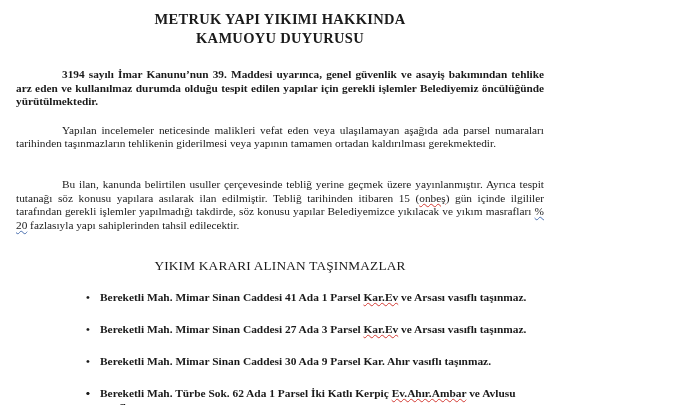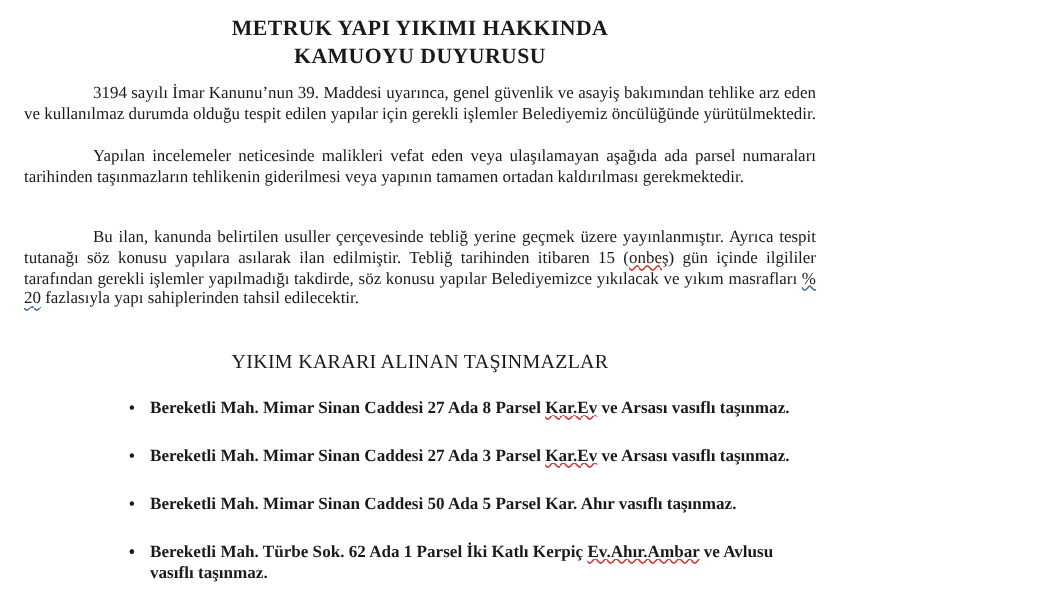--- a/index.html
+++ b/index.html
@@ -33,21 +33,21 @@
     line-height: 19px;
   }
   .para {
     font-size: 11.3px;
     line-height: 13.6px;
     text-align: justify;
     margin: 0;
     padding: 0 2px 0 2px;
     text-indent: 46px;
   }
-  .para-gap-1 { margin-top: 8px; }
+  .para-gap-1 { margin-top: 20px; font-weight: bold; }
   .para-gap-2 { margin-top: 15px; }
   .para-gap-3 { margin-top: 27px; }
 
   .section-heading {
     text-align: center;
     font-weight: normal;
     font-size: 13.3px;
     letter-spacing: 0.2px;
     margin-top: 26px;
   }
@@ -101,25 +101,25 @@
 
   <p class="para para-gap-1">3194 sayılı İmar Kanunu’nun 39. Maddesi uyarınca, genel güvenlik ve asayiş bakımından tehlike arz eden ve kullanılmaz durumda olduğu tespit edilen yapılar için gerekli işlemler Belediyemiz öncülüğünde yürütülmektedir.</p>
 
   <p class="para para-gap-2">Yapılan incelemeler neticesinde malikleri vefat eden veya ulaşılamayan aşağıda ada parsel numaraları tarihinden taşınmazların tehlikenin giderilmesi veya yapının tamamen ortadan kaldırılması gerekmektedir.</p>
 
   <p class="para para-gap-3"><span>Bu ilan, kanunda belirtilen usuller çerçevesinde tebliğ yerine geçmek üzere yayınlanmıştır. Ayrıca tespit tutanağı söz konusu yapılara asılarak ilan edilmiştir. Tebliğ tarihinden itibaren 15 (</span><span class="sq-red">onbeş</span><span>) gün içinde ilgililer tarafından gerekli işlemler yapılmadığı takdirde, söz konusu yapılar Belediyemizce yıkılacak ve yıkım masrafları </span><span class="sq-blue">% 20</span><span> fazlasıyla yapı sahiplerinden tahsil edilecektir.</span></p>
 
   <div class="section-heading">YIKIM KARARI ALINAN TAŞINMAZLAR</div>
 
   <ul class="items">
-    <li><span class="bullet">•</span><span>Bereketli Mah. Mimar Sinan Caddesi 27 Ada 8 Parsel </span><span class="sq-red">Kar.Ev</span><span> ve Arsası vasıflı taşınmaz.</span></li>
+    <li><span class="bullet">•</span><span>Bereketli Mah. Mimar Sinan Caddesi 41 Ada 1 Parsel </span><span class="sq-red">Kar.Ev</span><span> ve Arsası vasıflı taşınmaz.</span></li>
 
     <li><span class="bullet">•</span><span>Bereketli Mah. Mimar Sinan Caddesi 27 Ada 3 Parsel </span><span class="sq-red">Kar.Ev</span><span> ve Arsası vasıflı taşınmaz.</span></li>
 
-    <li><span class="bullet">•</span><span>Bereketli Mah. Mimar Sinan Caddesi 50 Ada 5 Parsel Kar. Ahır vasıflı taşınmaz.</span><span class="sq-red"></span><span></span></li>
+    <li><span class="bullet">•</span><span>Bereketli Mah. Mimar Sinan Caddesi 30 Ada 9 Parsel Kar. Ahır vasıflı taşınmaz.</span><span class="sq-red"></span><span></span></li>
 
     <li><span class="bullet">•</span><span class="sq-red"></span><span></span></li>
 
     <li><span class="bullet">•</span><span>Bereketli Mah. Türbe Sok.  62 Ada 1 Parsel İki Katlı Kerpiç </span><span class="sq-red">Ev.Ahır.Ambar</span><span> ve Avlusu vasıflı taşınmaz.</span></li>
 
   </ul>
 
 </div>
 
 </body></html>

